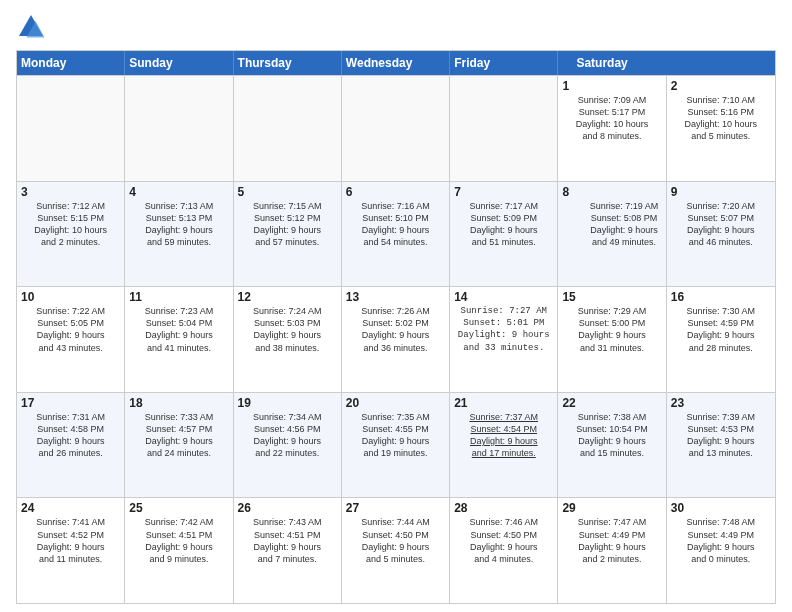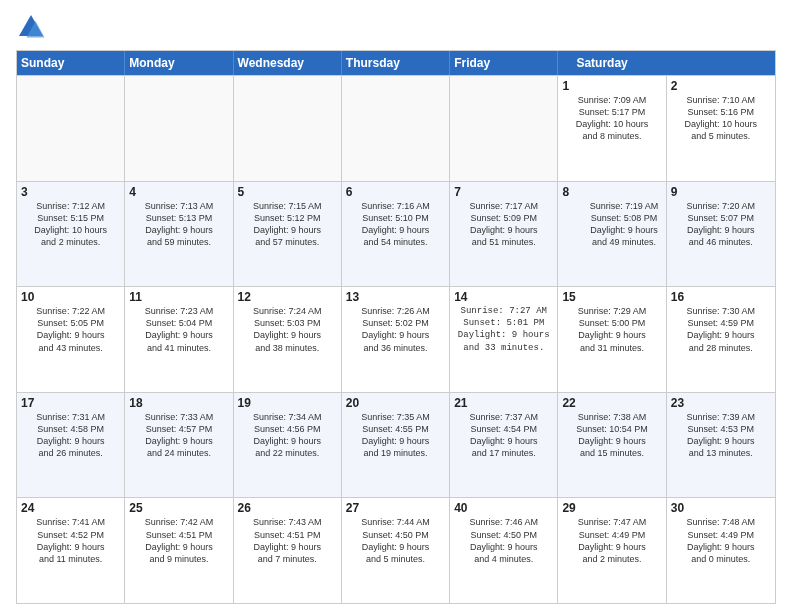--- a/index.html
+++ b/index.html
@@ -128,24 +128,24 @@
       </div>
     </div>
     <div class="title-block">
       <h1></h1>
       <h2></h2>
     </div>
   </div>
 
   <div class="calendar">
     <div class="cal-header-row" id="cal-header">
+        <div class="cal-header-cell">Monday</div>
         <div class="cal-header-cell">Sunday</div>
-        <div class="cal-header-cell">Monday</div>
+        <div class="cal-header-cell">Thursday</div>
         <div class="cal-header-cell">Wednesday</div>
-        <div class="cal-header-cell">Thursday</div>
         <div class="cal-header-cell">Friday</div>
         <div class="cal-header-cell">Saturday</div>
       </div>
     <div class="cal-body" id="cal-body">
         <div class="cal-week">
           <div class="cal-cell empty"></div>
           <div class="cal-cell empty"></div>
           <div class="cal-cell empty"></div>
           <div class="cal-cell empty"></div>
           <div class="cal-cell empty"></div>
@@ -290,21 +290,21 @@
           </div>
           <div class="cal-cell alt-row">
             <span class="day-num">20</span>
             <div class="day-info" style="white-space: pre-line;">Sunrise: 7:35 AM
 Sunset: 4:55 PM
 Daylight: 9 hours
 and 19 minutes.</div>
           </div>
           <div class="cal-cell alt-row">
             <span class="day-num">21</span>
-            <div class="day-info" style="white-space: pre-line;">Sunrise: 7:37 AM
+            <div class="day-info" style="white-space: pre-line; text-decoration: underline;">Sunrise: 7:37 AM
 Sunset: 4:54 PM
 Daylight: 9 hours
 and 17 minutes.</div>
           </div>
           <div class="cal-cell alt-row">
             <span class="day-num">22</span>
             <div class="day-info" style="white-space: pre-line;">Sunrise: 7:38 AM
 Sunset: 10:54 PM
 Daylight: 9 hours
 and 15 minutes.</div>
@@ -340,21 +340,21 @@
 and 7 minutes.</div>
           </div>
           <div class="cal-cell">
             <span class="day-num">27</span>
             <div class="day-info" style="white-space: pre-line;">Sunrise: 7:44 AM
 Sunset: 4:50 PM
 Daylight: 9 hours
 and 5 minutes.</div>
           </div>
           <div class="cal-cell">
-            <span class="day-num">40</span>
+            <span class="day-num">28</span>
             <div class="day-info" style="white-space: pre-line;">Sunrise: 7:46 AM
 Sunset: 4:50 PM
 Daylight: 9 hours
 and 4 minutes.</div>
           </div>
           <div class="cal-cell">
             <span class="day-num">29</span>
             <div class="day-info" style="white-space: pre-line;">Sunrise: 7:47 AM
 Sunset: 4:49 PM
 Daylight: 9 hours

